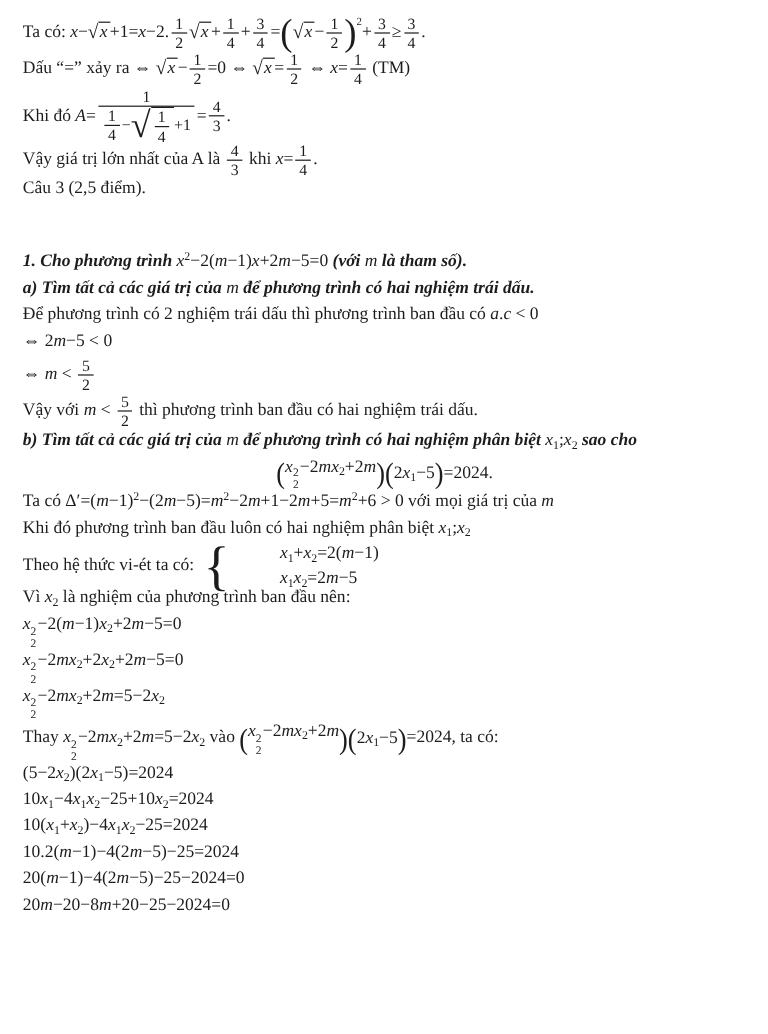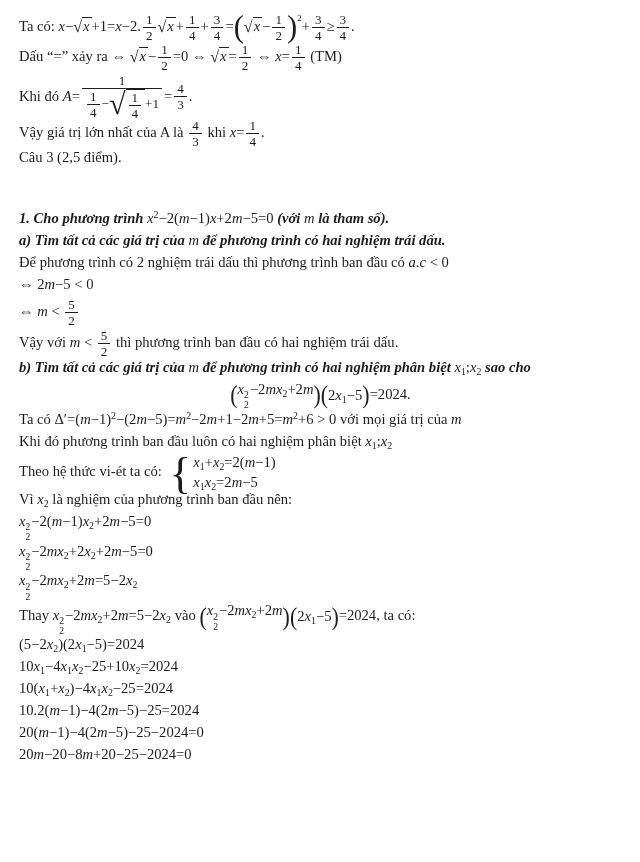--- a/index.html
+++ b/index.html
@@ -43,21 +43,21 @@
   
   .m-bigp{display:inline-flex;align-items:center;vertical-align:middle;}
   .m-bigp>.bp{font-size:1.5em;font-weight:300;line-height:0.9;transform:scaleY(1.12);}
   .m-bigp.x2>.bp{font-size:2.1em;transform:scaleY(1.03);}
   .bp-c{display:inline-block;}
 
   
   .m-sys{display:inline-flex;align-items:center;vertical-align:middle;margin-left:4px;}
   .sys-brace{font-size:3.1em;font-weight:200;line-height:0.8;margin-right:2px;}
   .sys-rows{display:inline-flex;flex-direction:column;row-gap:3px;align-items:flex-start;}
-  .sys-row{line-height:1.2;}
+  .sys-row{line-height:1.2;margin-left:40px;}
 </style>
 </head>
 <body>
 
 <div class="page">
 
   <div style="display:contents" id="doc"><div class="line">Ta có: <span class="m-it">x</span>−<span class="m-sqrt">
           <span class="m-rad">√</span>
           <span class="m-sqrt-body"><span class="m-it">x</span></span>
         </span>+1=<span class="m-it">x</span>−2.<span class="m-frac">

